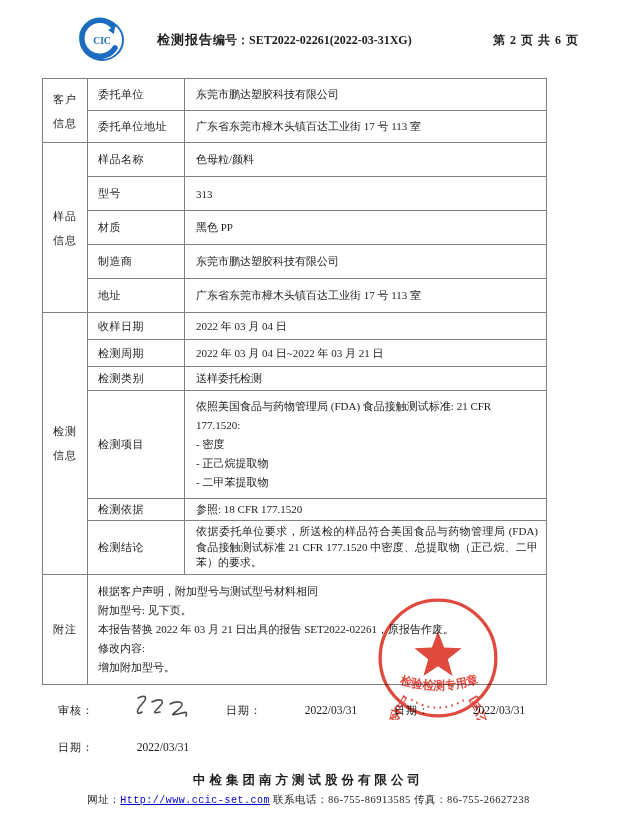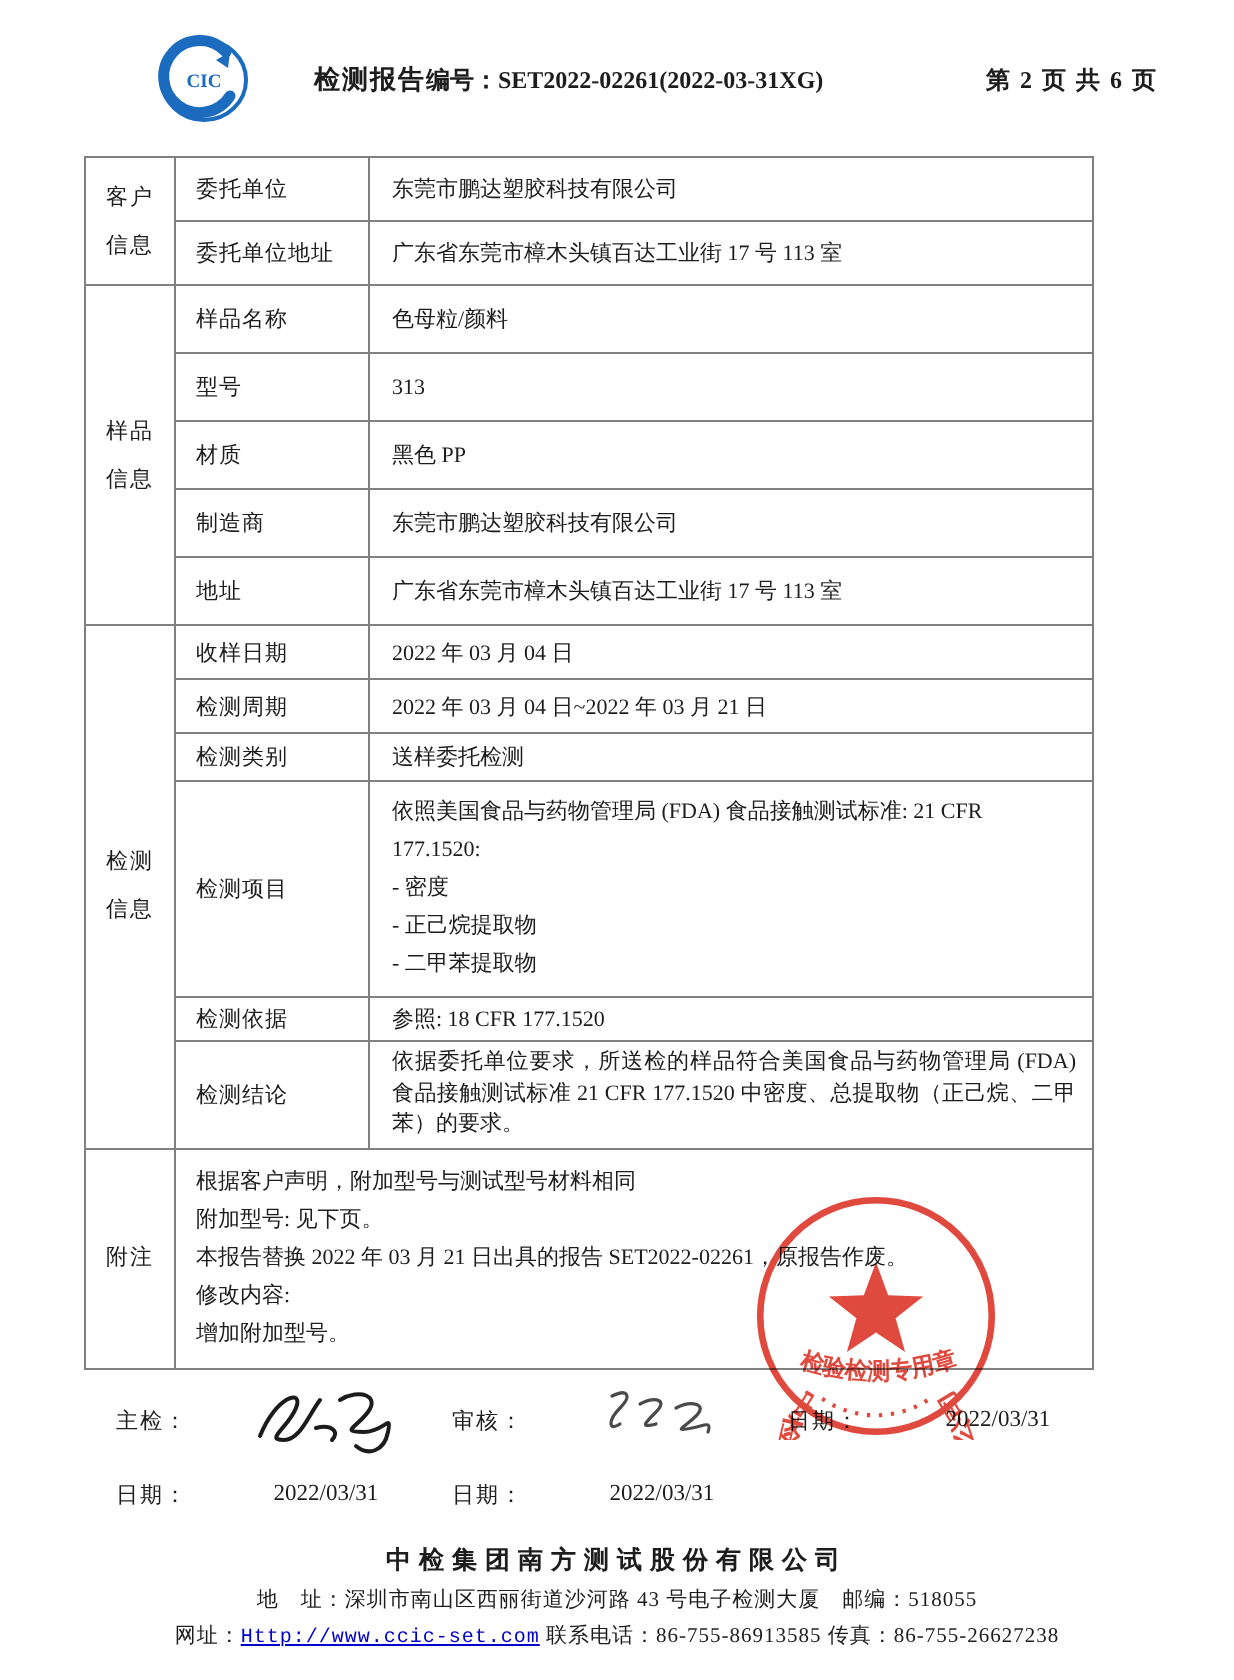--- a/index.html
+++ b/index.html
@@ -160,27 +160,20 @@
       <td class="val note" colspan="2">根据客户声明，附加型号与测试型号材料相同
 附加型号: 见下页。
 本报告替换 2022 年 03 月 21 日出具的报告 SET2022-02261，原报告作废。
 修改内容:
 增加附加型号。</td>
     </tr>
   </tbody>
 </table>
 
 <div class="sig-area">
-  <div class="sig-cell">
-    <span class="sig-label">主检：</span>
-    <svg class="sig-img" viewBox="0 0 110 40">
-      <path d="M22 28 C30 8 44 4 40 14 C36 24 24 30 34 30 C42 30 46 18 52 10 M50 24 C58 22 62 26 58 30" fill="none" stroke="#1c1c1c" stroke-width="2" stroke-linecap="round"></path>
-      <path d="M62 10 C72 4 82 8 76 16 C70 24 62 26 74 26 C84 26 88 16 86 26 C84 36 76 38 70 33" fill="none" stroke="#1c1c1c" stroke-width="2" stroke-linecap="round"></path>
-    </svg>
-  </div>
   <div class="sig-cell">
     <span class="sig-label">审核：</span>
     <svg class="sig-img" viewBox="0 0 110 40">
       <path d="M30 8 C38 4 40 8 34 14 C28 20 28 26 34 22 M44 12 C52 8 58 10 52 16 C46 22 44 24 52 22 M62 14 C70 10 78 12 72 18 C66 24 60 26 70 24 C76 23 80 20 78 26" fill="none" stroke="#4a4a4a" stroke-width="1.6" stroke-linecap="round"></path>
     </svg>
   </div>
   <div class="date-cell">
     <span class="sig-label">日期：</span>
     <span class="date-val">2022/03/31</span>
   </div>
@@ -205,18 +198,17 @@
     <textPath href="#ringPath" startOffset="3" textLength="210" lengthAdjust="spacingAndGlyphs">中检集团南方测试股份有限公司</textPath>
   </text>
   <text font-size="11.5" font-weight="bold" fill="#dc3023">
     <textPath href="#bottomPath" startOffset="2" textLength="78" lengthAdjust="spacingAndGlyphs">检验检测专用章</textPath>
   </text>
   <path d="M 34,100 A 46,46 0 0 0 86,100" fill="none" stroke="#dc3023" stroke-width="2" stroke-dasharray="1.6,4.2"></path>
 </svg>
 
 <div class="footer">
   <div class="f-company">中检集团南方测试股份有限公司</div>
-  <div class="f-line">地　址：深圳市南山区西丽街道沙河路 43 号电子检测大厦　邮编：518055</div>
   <div class="f-line">
     <span>网址：</span><a class="f-link" href="#">Http://www.ccic-set.com</a>
     <span>联系电话：86-755-86913585 传真：86-755-26627238</span>
   </div>
 </div>
 
 </body></html>

